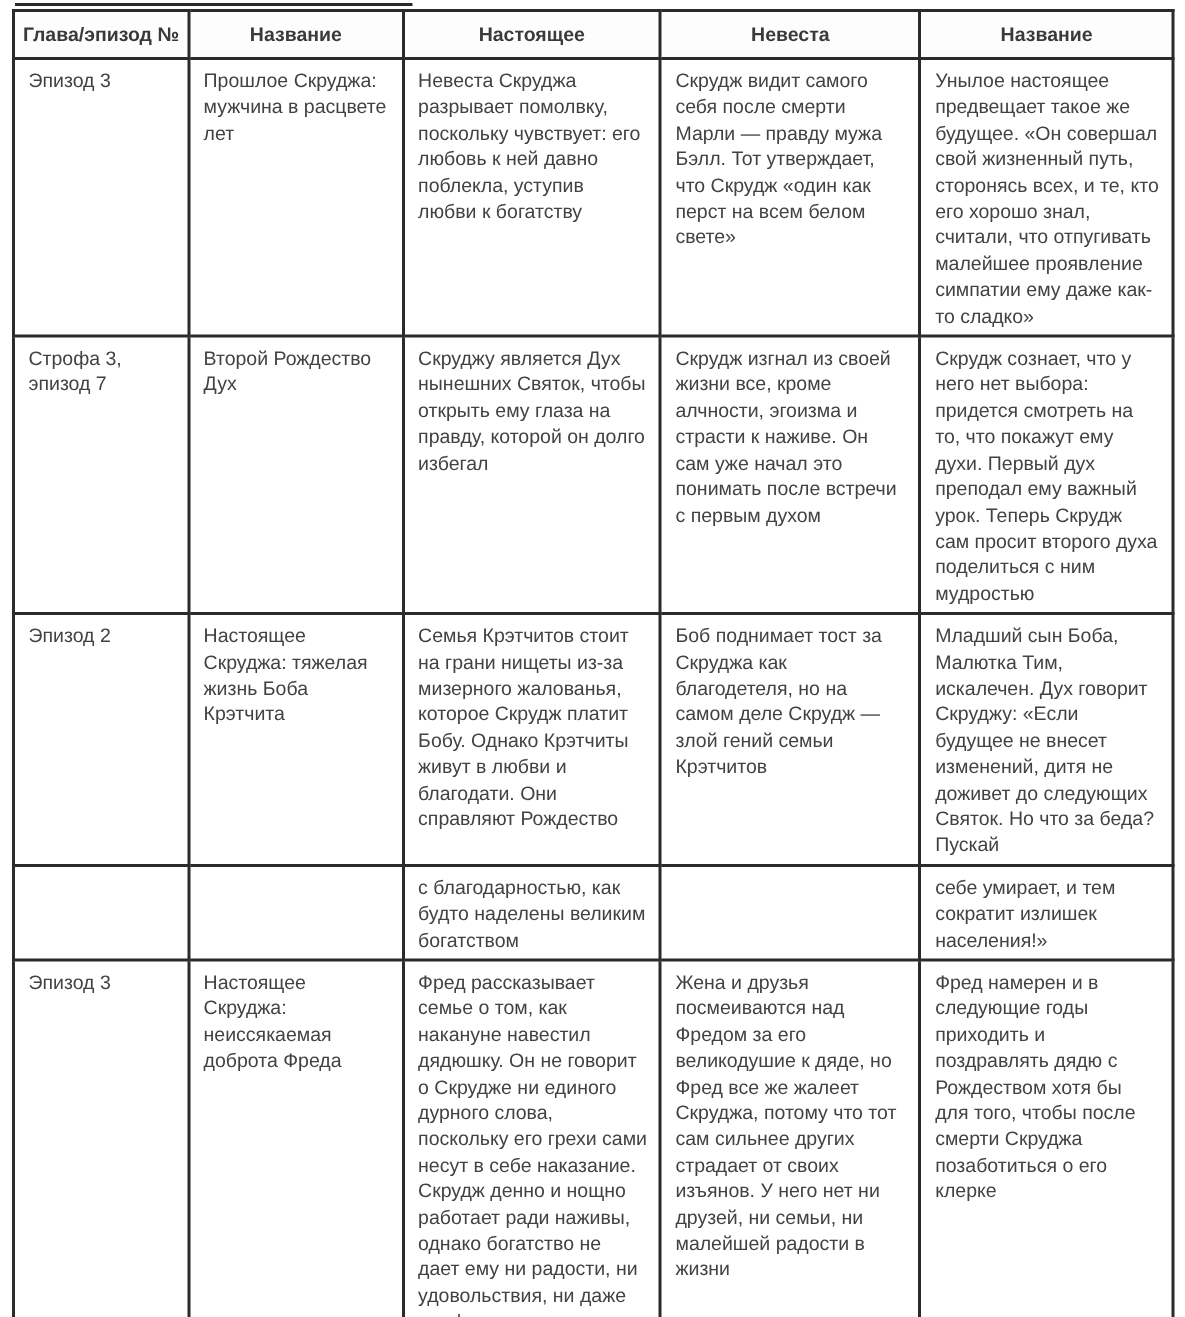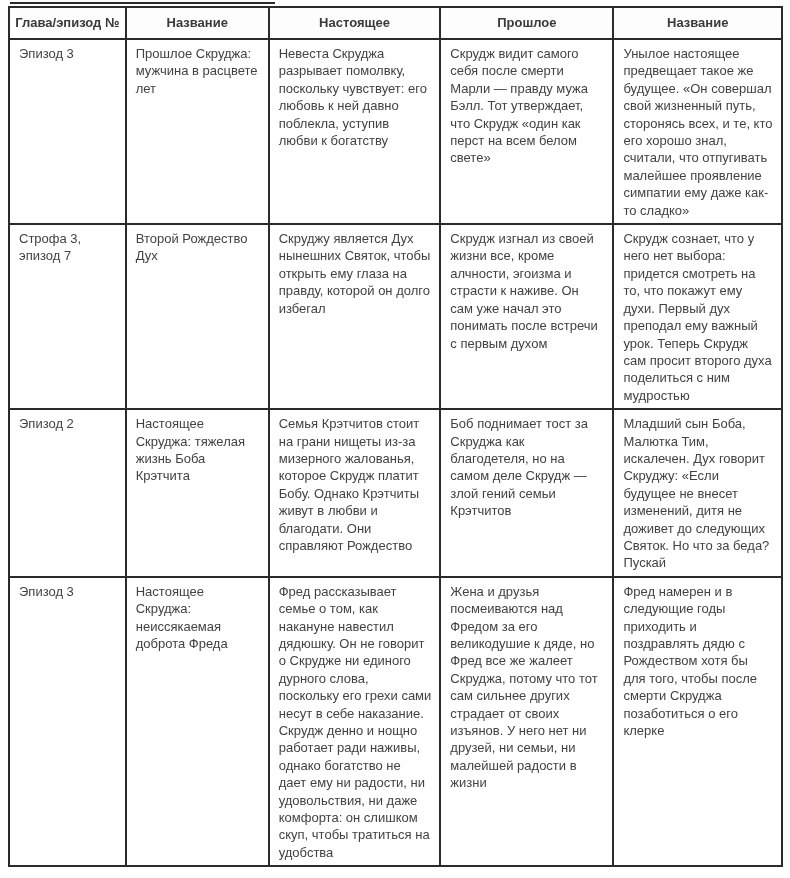--- a/index.html
+++ b/index.html
@@ -75,21 +75,21 @@
         <col class="c1">
         <col class="c2">
         <col class="c3">
         <col class="c4">
     </colgroup>
     <thead>
       <tr class="hdr">
         <th>Глава/эпизод №</th>
         <th>Название</th>
         <th>Настоящее</th>
-        <th>Прошлое</th>
+        <th>Невеста</th>
         <th>Название</th>
       </tr>
     </thead>
     <tbody>
       <tr class="r0">
         <td>Эпизод 3</td>
         <td>Прошлое Скруджа: мужчина в расцвете лет</td>
         <td>Невеста Скруджа разрывает помолвку, поскольку чувствует: его любовь к ней давно поблекла, уступив любви к богатству</td>
         <td>Скрудж видит самого себя после смерти Марли — правду мужа Бэлл. Тот утверждает, что Скрудж «один как перст на всем белом свете»</td>
         <td>Унылое настоящее предвещает такое же будущее. «Он совершал свой жизненный путь, сторонясь всех, и те, кто его хорошо знал, считали, что отпугивать малейшее проявление симпатии ему даже как-то сладко»</td>
@@ -101,20 +101,27 @@
         <td>Скрудж изгнал из своей жизни все, кроме алчности, эгоизма и страсти к наживе. Он сам уже начал это понимать после встречи с первым духом</td>
         <td>Скрудж сознает, что у него нет выбора: придется смотреть на то, что покажут ему духи. Первый дух преподал ему важный урок. Теперь Скрудж сам просит второго духа поделиться с ним мудростью</td>
       </tr>
       <tr class="r2">
         <td>Эпизод 2</td>
         <td>Настоящее Скруджа: тяжелая жизнь Боба Крэтчита</td>
         <td>Семья Крэтчитов стоит на грани нищеты из-за мизерного жалованья, которое Скрудж платит Бобу. Однако Крэтчиты живут в любви и благодати. Они справляют Рождество</td>
         <td>Боб поднимает тост за Скруджа как благодетеля, но на самом деле Скрудж — злой гений семьи Крэтчитов</td>
         <td>Младший сын Боба, Малютка Тим, искалечен. Дух говорит Скруджу: «Если будущее не внесет изменений, дитя не доживет до следующих Святок. Но что за беда? Пускай</td>
       </tr>
+      <tr class="r3">
+        <td></td>
+        <td></td>
+        <td>с благодарностью, как будто наделены великим богатством</td>
+        <td></td>
+        <td>себе умирает, и тем сократит излишек населения!»</td>
+      </tr>
       <tr class="r4">
         <td>Эпизод 3</td>
         <td>Настоящее Скруджа: неиссякаемая доброта Фреда</td>
         <td>Фред рассказывает семье о том, как накануне навестил дядюшку. Он не говорит о Скрудже ни единого дурного слова, поскольку его грехи сами несут в себе наказание. Скрудж денно и нощно работает ради наживы, однако богатство не дает ему ни радости, ни удовольствия, ни даже комфорта: он слишком скуп, чтобы тратиться на удобства</td>
         <td>Жена и друзья посмеиваются над Фредом за его великодушие к дяде, но Фред все же жалеет Скруджа, потому что тот сам сильнее других страдает от своих изъянов. У него нет ни друзей, ни семьи, ни малейшей радости в жизни</td>
         <td>Фред намерен и в следующие годы приходить и поздравлять дядю с Рождеством хотя бы для того, чтобы после смерти Скруджа позаботиться о его клерке</td>
       </tr>
 
     </tbody>
   </table>

